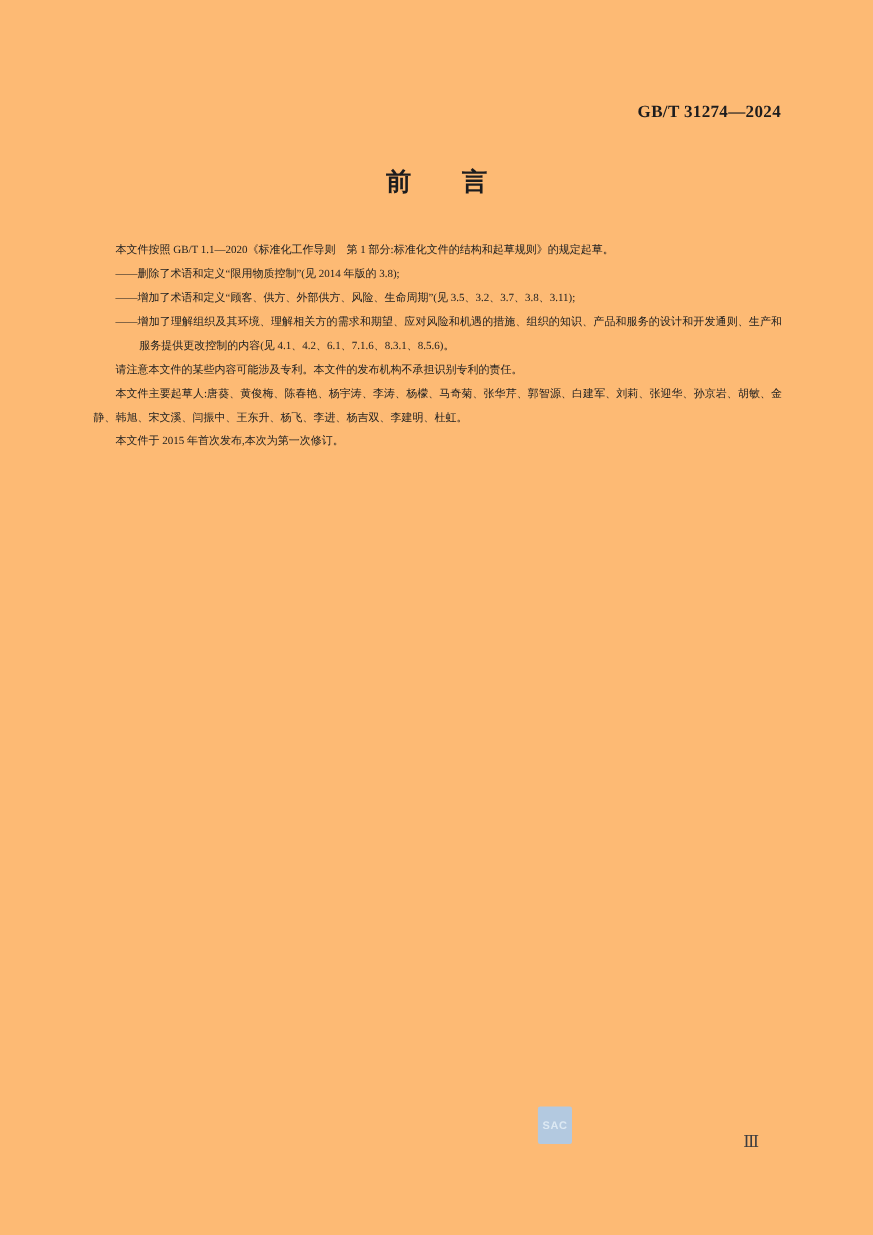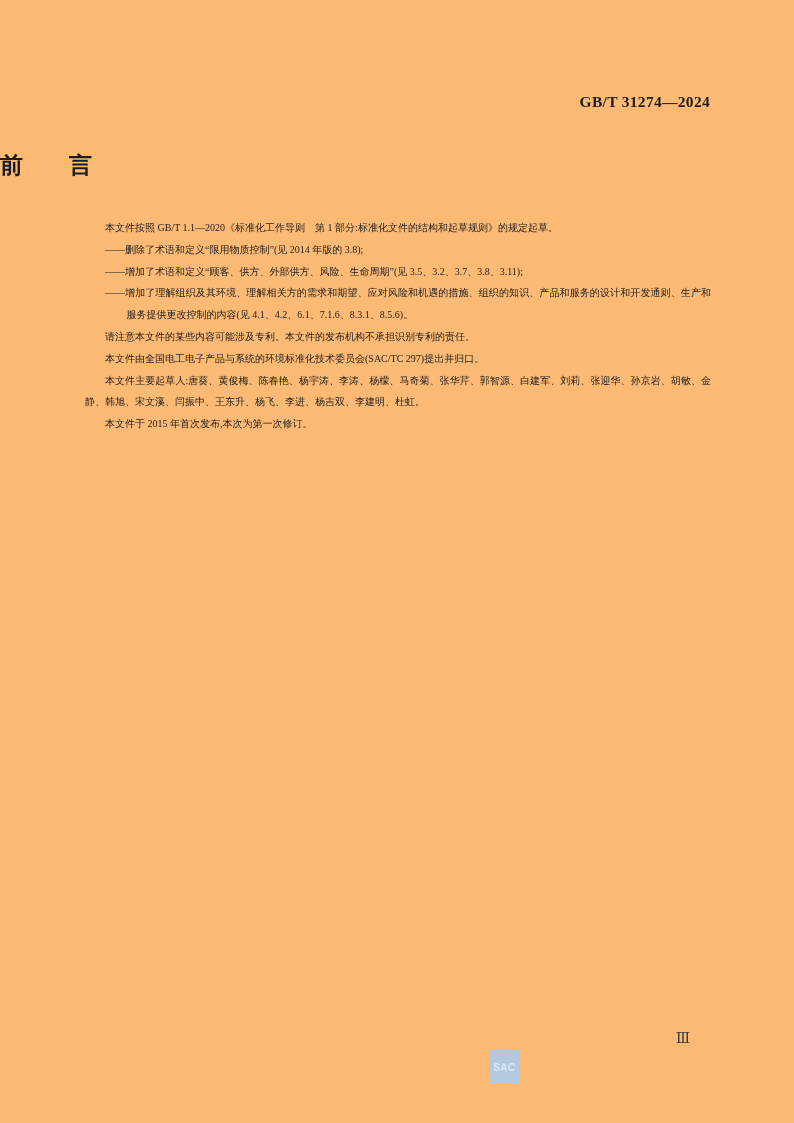--- a/index.html
+++ b/index.html
@@ -16,39 +16,39 @@
     position: absolute;
     top: 93px; right: 84px;
     font-weight: bold;
     font-size: 15.5px;
     letter-spacing: 0.3px;
     color: #1c1c1e;
   }
   .page-title {
     position: absolute;
     top: 150px; left: 0; width: 100%;
-    text-align: left;
+    text-align: center;
     font-size: 23px;
     font-weight: bold;
     color: #1c1c1e;
   }
   .body-text {
     position: absolute;
     top: 217px; left: 85px;
     width: 626px;
     font-size: 10px;
     line-height: 21.8px;
     text-align: justify;
   }
   .body-text p { margin: 0; padding: 0; }
   .para  { text-indent: 2em; }
   .bullet { margin-left: 4.15em !important; text-indent: -2.15em; }
   .watermark {
     position: absolute;
-    left: 489px; top: 1050px;
+    left: 489px; top: 1006px;
     width: 31px; height: 34px;
     background: #b3c9e0;
     border-radius: 2px;
     display: flex; align-items: center; justify-content: center;
     font-family: "Liberation Sans", "DejaVu Sans", sans-serif;
     font-weight: bold;
     font-size: 10px;
     color: #dde9f3;
     letter-spacing: 0.5px;
   }
@@ -69,21 +69,20 @@
   <div class="doc-number">GB/T 31274—2024</div>
 
   <div class="page-title">前　　言</div>
 
   <div class="body-text">
     <p class="para">本文件按照 GB/T 1.1—2020《标准化工作导则　第 1 部分:标准化文件的结构和起草规则》的规定起草。</p>
     <p class="bullet">——删除了术语和定义“限用物质控制”(见 2014 年版的 3.8);</p>
     <p class="bullet">——增加了术语和定义“顾客、供方、外部供方、风险、生命周期”(见 3.5、3.2、3.7、3.8、3.11);</p>
     <p class="bullet">——增加了理解组织及其环境、理解相关方的需求和期望、应对风险和机遇的措施、组织的知识、产品和服务的设计和开发通则、生产和服务提供更改控制的内容(见 4.1、4.2、6.1、7.1.6、8.3.1、8.5.6)。</p>
     <p class="para">请注意本文件的某些内容可能涉及专利。本文件的发布机构不承担识别专利的责任。</p>
-    <p class="para">本文件由全国电工电子产品与系统的环境标准化技术委员会(SAC/TC 297)提出并归口。</p>
     <p class="para">本文件主要起草人:唐葵、黄俊梅、陈春艳、杨宇涛、李涛、杨檬、马奇菊、张华芹、郭智源、白建军、刘莉、张迎华、孙京岩、胡敏、金静、韩旭、宋文溪、闫振中、王东升、杨飞、李进、杨吉双、李建明、杜虹。</p>
     <p class="para">本文件于 2015 年首次发布,本次为第一次修订。</p>
   </div>
 
   <div class="watermark">SAC</div>
 
   <div class="page-number">Ⅲ</div>
 
 </div>
 

